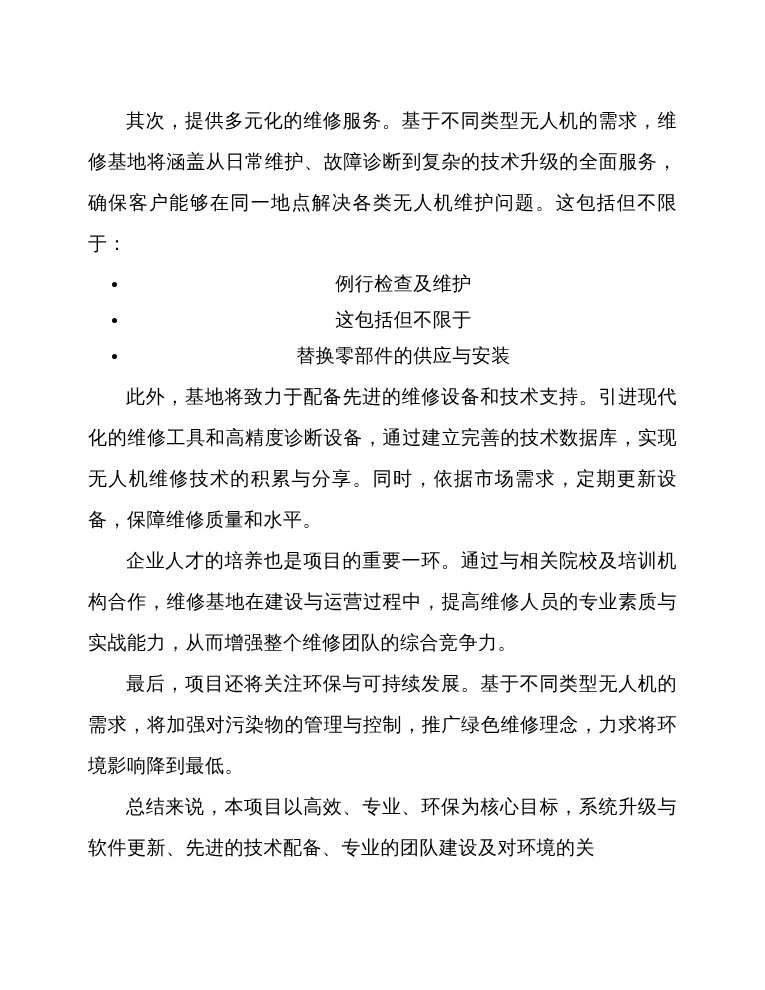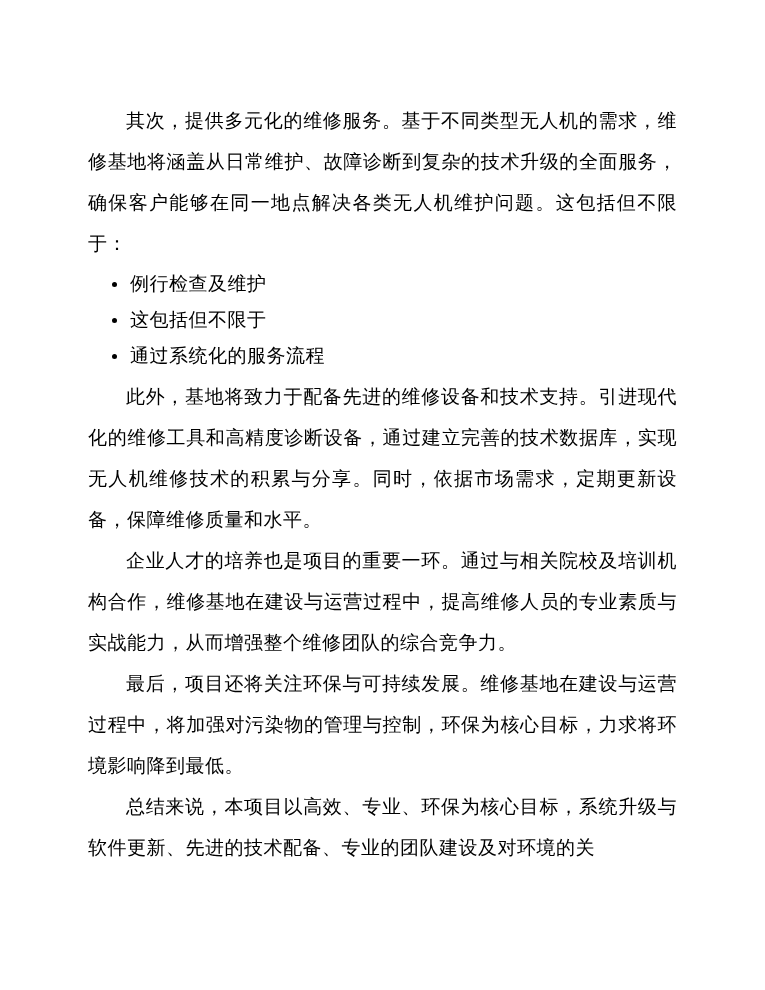--- a/index.html
+++ b/index.html
@@ -28,20 +28,21 @@
     line-height: 41px;
     text-align: justify;
     text-justify: inter-ideograph;
     text-indent: 2em;
     letter-spacing: 0.5px;
   }
   .bullet-list {
     list-style: none;
     margin: 2px 0 2px 0;
     padding: 0;
+    text-align: center;
   }
   .bullet-item {
     position: relative;
     margin: 0;
     padding-left: 42px;
     font-size: 19px;
     line-height: 36px;
     letter-spacing: 0.5px;
   }
   .bullet-item::before {
@@ -58,24 +59,24 @@
 </head>
 <body>
 
 <div class="page">
 
   <p class="para">其次，提供多元化的维修服务。基于不同类型无人机的需求，维修基地将涵盖从日常维护、故障诊断到复杂的技术升级的全面服务，确保客户能够在同一地点解决各类无人机维护问题。这包括但不限于：</p>
 
   <ul class="bullet-list">
     <li class="bullet-item">例行检查及维护</li>
     <li class="bullet-item">这包括但不限于</li>
-    <li class="bullet-item">通过系统化的服务流程</li>
+    <li class="bullet-item">替换零部件的供应与安装</li>
   </ul>
 
   <p class="para">此外，基地将致力于配备先进的维修设备和技术支持。引进现代化的维修工具和高精度诊断设备，通过建立完善的技术数据库，实现无人机维修技术的积累与分享。同时，依据市场需求，定期更新设备，保障维修质量和水平。</p>
 
   <p class="para">企业人才的培养也是项目的重要一环。通过与相关院校及培训机构合作，维修基地在建设与运营过程中，提高维修人员的专业素质与实战能力，从而增强整个维修团队的综合竞争力。</p>
 
-  <p class="para">最后，项目还将关注环保与可持续发展。维修基地在建设与运营过程中，将加强对污染物的管理与控制，环保为核心目标，力求将环境影响降到最低。</p>
+  <p class="para">最后，项目还将关注环保与可持续发展。基于不同类型无人机的需求，将加强对污染物的管理与控制，推广绿色维修理念，力求将环境影响降到最低。</p>
 
   <p class="para">总结来说，本项目以高效、专业、环保为核心目标，系统升级与软件更新、先进的技术配备、专业的团队建设及对环境的关</p>
 
 </div>
 
 </body></html>

